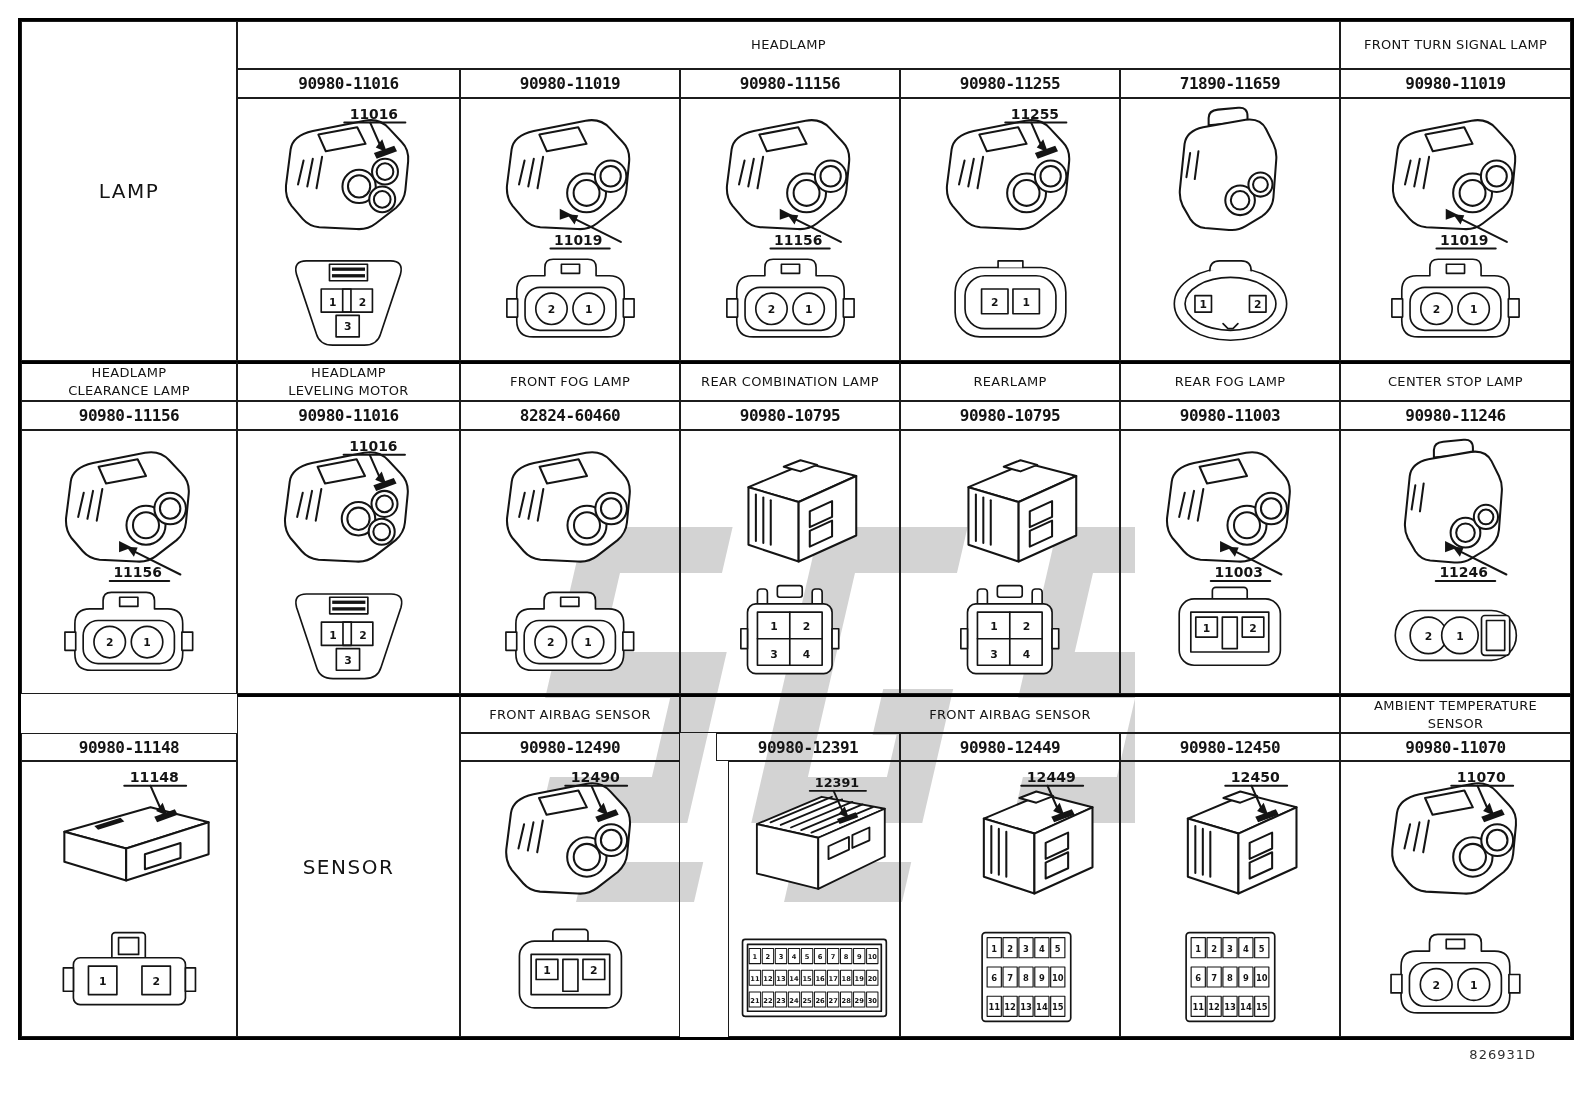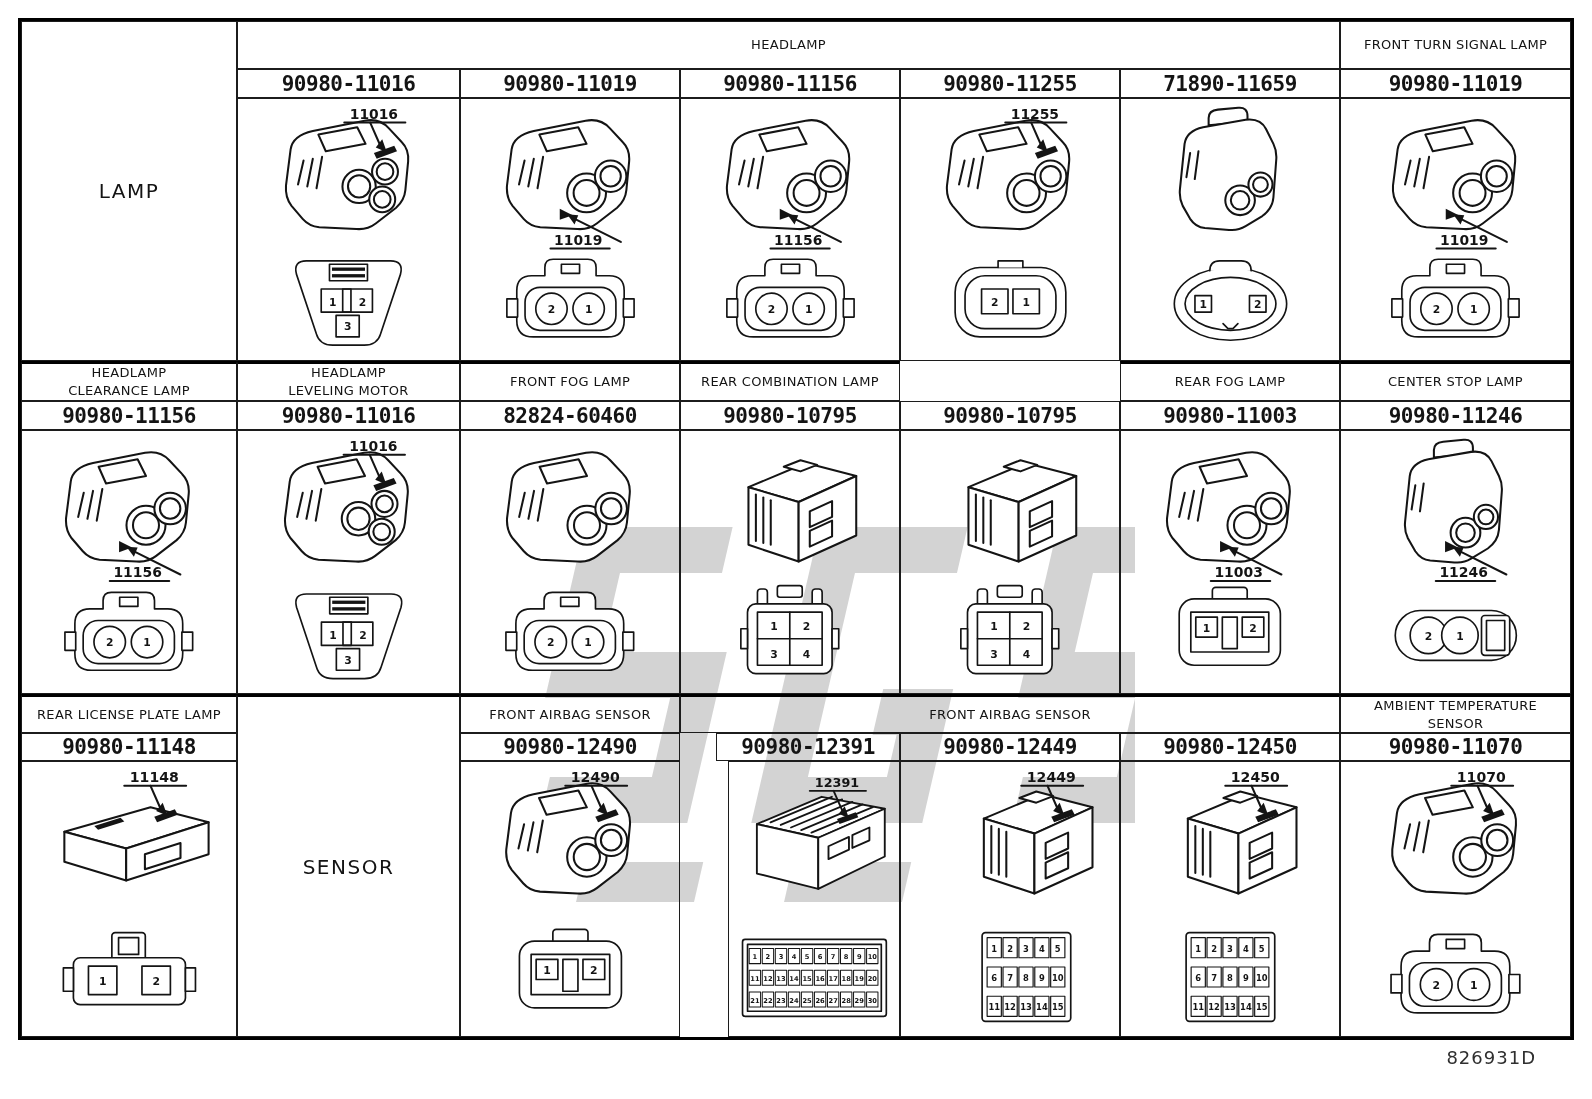--- a/index.html
+++ b/index.html
@@ -3,26 +3,26 @@
 <meta charset="utf-8">
 <style>
 *{box-sizing:border-box;margin:0;padding:0}
 html,body{width:1592px;height:1099px;background:#fff;font-family:"DejaVu Sans",sans-serif;color:#141414;position:relative;overflow:hidden}
 .watermark{position:absolute;left:415px;top:430px;width:720px;height:585px;opacity:.8}
 .frame{position:absolute;left:18px;top:18px;width:1556px;height:1022px;border:3px solid #000;background:transparent}
 .grid{position:absolute;inset:0;display:grid;grid-template-columns:216px 223px 220px 220px 220px 220px auto;grid-template-rows:48px 29px 263px 40px 29px 264px 39px 28px auto}
 .cell{border:1px solid #1c1c1c;display:flex;align-items:center;justify-content:center;position:relative;background:transparent}
 .bt{border-top:3px solid #000}
 .hdr{font-size:13px;text-align:center;white-space:pre-line;line-height:1.35;letter-spacing:.3px;padding:2px}
-.part{font-family:"DejaVu Sans Mono",monospace;font-weight:700;font-size:21px;letter-spacing:-.5px}
+.part{font-family:"DejaVu Sans Mono",monospace;font-weight:700;font-size:16px;letter-spacing:-.5px}
 .side span{font-size:20px;letter-spacing:1.5px}
 .draw{flex-direction:column;justify-content:space-between;padding:6px 4px 8px}
 .iso{height:148px;max-width:100%}
 .face{height:102px;max-width:100%}
-.footer-id{position:absolute;right:56px;top:1047px;font-size:18px;letter-spacing:1px;color:#2f2f2f}
+.footer-id{position:absolute;right:56px;top:1047px;font-size:13px;letter-spacing:1px;color:#2f2f2f}
 svg text{font-family:"DejaVu Sans",sans-serif}
 </style>
 </head>
 <body>
 
 <svg class="watermark" viewBox="0 0 720 585">
   <g stroke="#c9c9c9" stroke-width="46" fill="none" transform="skewX(-13) translate(140,0)">
     <polyline points="200,120 75,120 75,245 200,245 200,370 75,370"></polyline>
     <polyline points="435,120 310,120 310,370 435,370 435,282 388,282"></polyline>
     <polyline points="665,120 548,120 548,245 665,245 665,370 548,370"></polyline>
@@ -213,20 +213,21 @@
           <text x="72" y="75" font-size="13" text-anchor="middle" fill="#141414" stroke="none" font-weight="bold">2</text>
           <text x="117" y="75" font-size="13" text-anchor="middle" fill="#141414" stroke="none" font-weight="bold">1</text>
         </svg>
       </div>
       <div class="cell hdr bt" style="grid-area: 4 / 1 / auto / span 1;">HEADLAMP
 CLEARANCE LAMP</div>
       <div class="cell hdr bt" style="grid-area: 4 / 2 / auto / span 1;">HEADLAMP
 LEVELING MOTOR</div>
       <div class="cell hdr bt" style="grid-area: 4 / 3 / auto / span 1;">FRONT FOG LAMP</div>
       <div class="cell hdr bt" style="grid-area: 4 / 4 / auto / span 1;">REAR COMBINATION LAMP</div>
+      <div class="cell hdr bt" style="grid-area: 4 / 5 / auto / span 1;">REARLAMP</div>
       <div class="cell hdr bt" style="grid-area: 4 / 6 / auto / span 1;">REAR FOG LAMP</div>
       <div class="cell hdr bt" style="grid-area: 4 / 7 / auto / span 1;">CENTER STOP LAMP</div>
       <div class="cell part" style="grid-area: 5 / 1;">90980-11156</div>
       <div class="cell draw" style="grid-area: 6 / 1;">
         <svg class="iso" viewBox="0 0 190 158" fill="none" stroke="#141414" stroke-width="2.2" stroke-linejoin="round" stroke-linecap="round">
           <path fill="#fff" d="M56,28 L112,17 Q128,14 138,25 L152,40 Q160,48 159,61 L156,92 Q155,103 146,111 L124,128 Q115,135 103,134 L63,132 Q52,131 45,123 L33,109 Q26,100 27,87 L32,48 Q34,33 56,28 Z"></path>
           <path fill="#fff" d="M62,32 L104,24 L113,42 L70,50 Z"></path>
           <line x1="46" y1="60" x2="40" y2="86"></line>
           <line x1="56" y1="58" x2="50" y2="88"></line>
           <line x1="66" y1="56" x2="60" y2="90"></line>
@@ -420,21 +421,20 @@
           <rect x="132" y="44" width="22" height="36" fill="#fff"></rect>
           <circle cx="62" cy="62" r="22" fill="#fff"></circle>
           <circle cx="100" cy="62" r="22" fill="#fff"></circle>
           <text x="62" y="67" font-size="13" text-anchor="middle" fill="#141414" stroke="none" font-weight="bold">2</text>
           <text x="100" y="67" font-size="13" text-anchor="middle" fill="#141414" stroke="none" font-weight="bold">1</text>
         </svg>
       </div>
       <div class="cell side bt" style="grid-area: 7 / 2 / span 3;">
         <span>SENSOR</span>
       </div>
-      <div class="cell hdr bt" style="grid-area: 7 / 1 / auto / span 1;">REAR LICENSE PLATE LAMP</div>
       <div class="cell hdr bt" style="grid-area: 7 / 3 / auto / span 1;">FRONT AIRBAG SENSOR</div>
       <div class="cell hdr bt" style="grid-area: 7 / 4 / auto / span 3;">FRONT AIRBAG SENSOR</div>
       <div class="cell hdr bt" style="grid-area: 7 / 7 / auto / span 1;">AMBIENT TEMPERATURE
 SENSOR</div>
       <div class="cell part" style="grid-area: 8 / 1;">90980-11148</div>
       <div class="cell draw" style="grid-area: 9 / 1;">
         <svg class="iso" viewBox="0 0 190 158" fill="none" stroke="#141414" stroke-width="2.2" stroke-linejoin="round" stroke-linecap="round">
           <polygon fill="#fff" points="26,68 118,42 180,58 92,86"></polygon>
           <polygon fill="#fff" points="26,68 92,86 92,120 26,100"></polygon>
           <polygon fill="#fff" points="92,86 180,58 180,92 92,120"></polygon>

